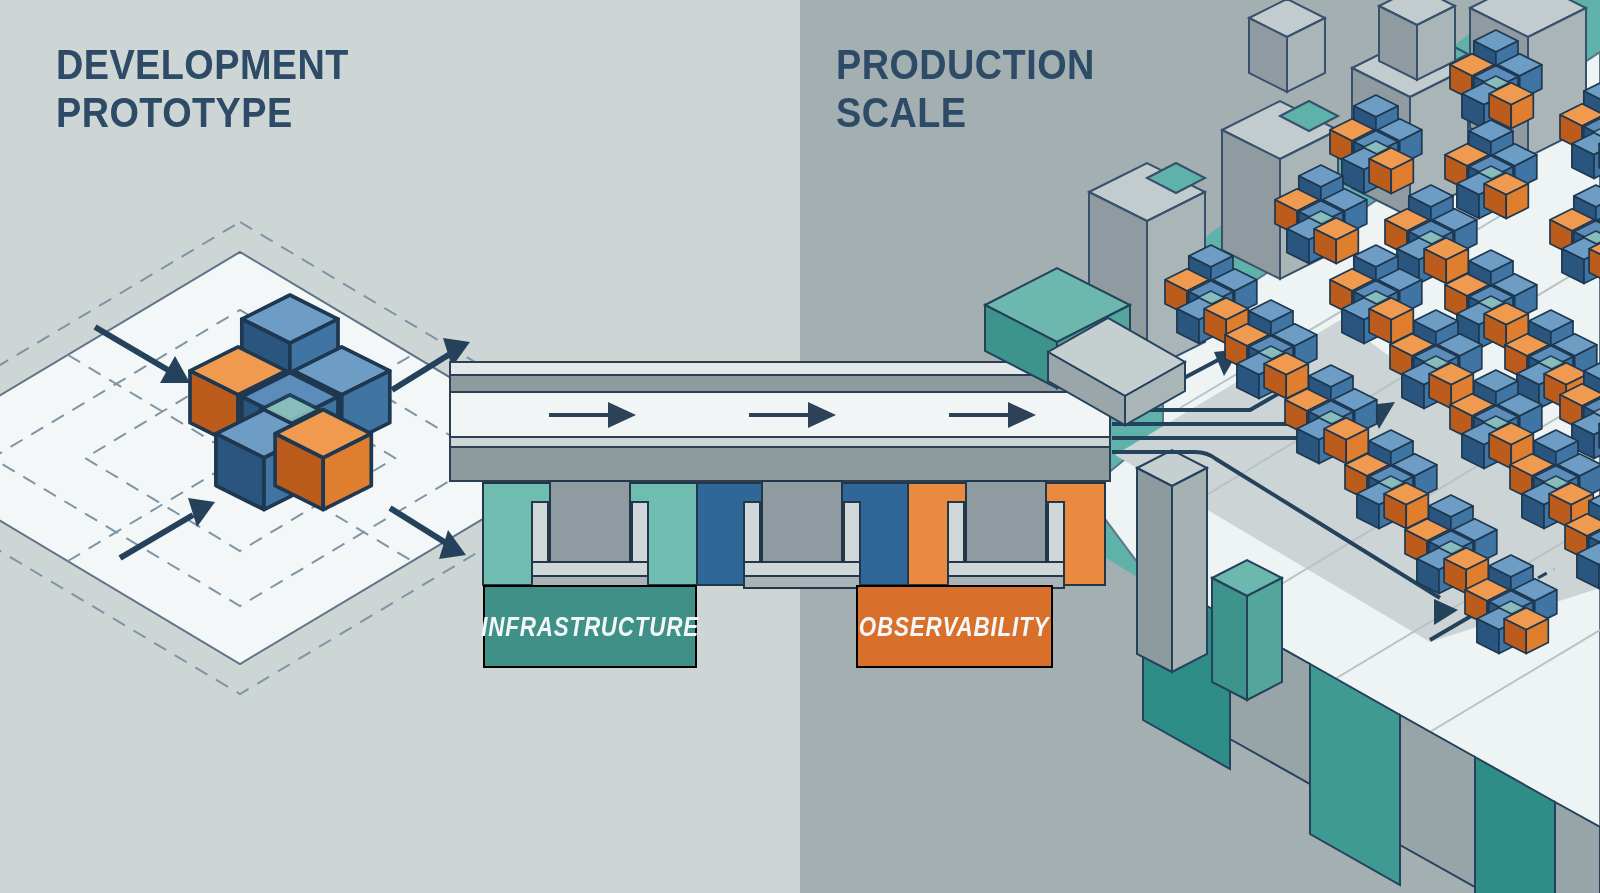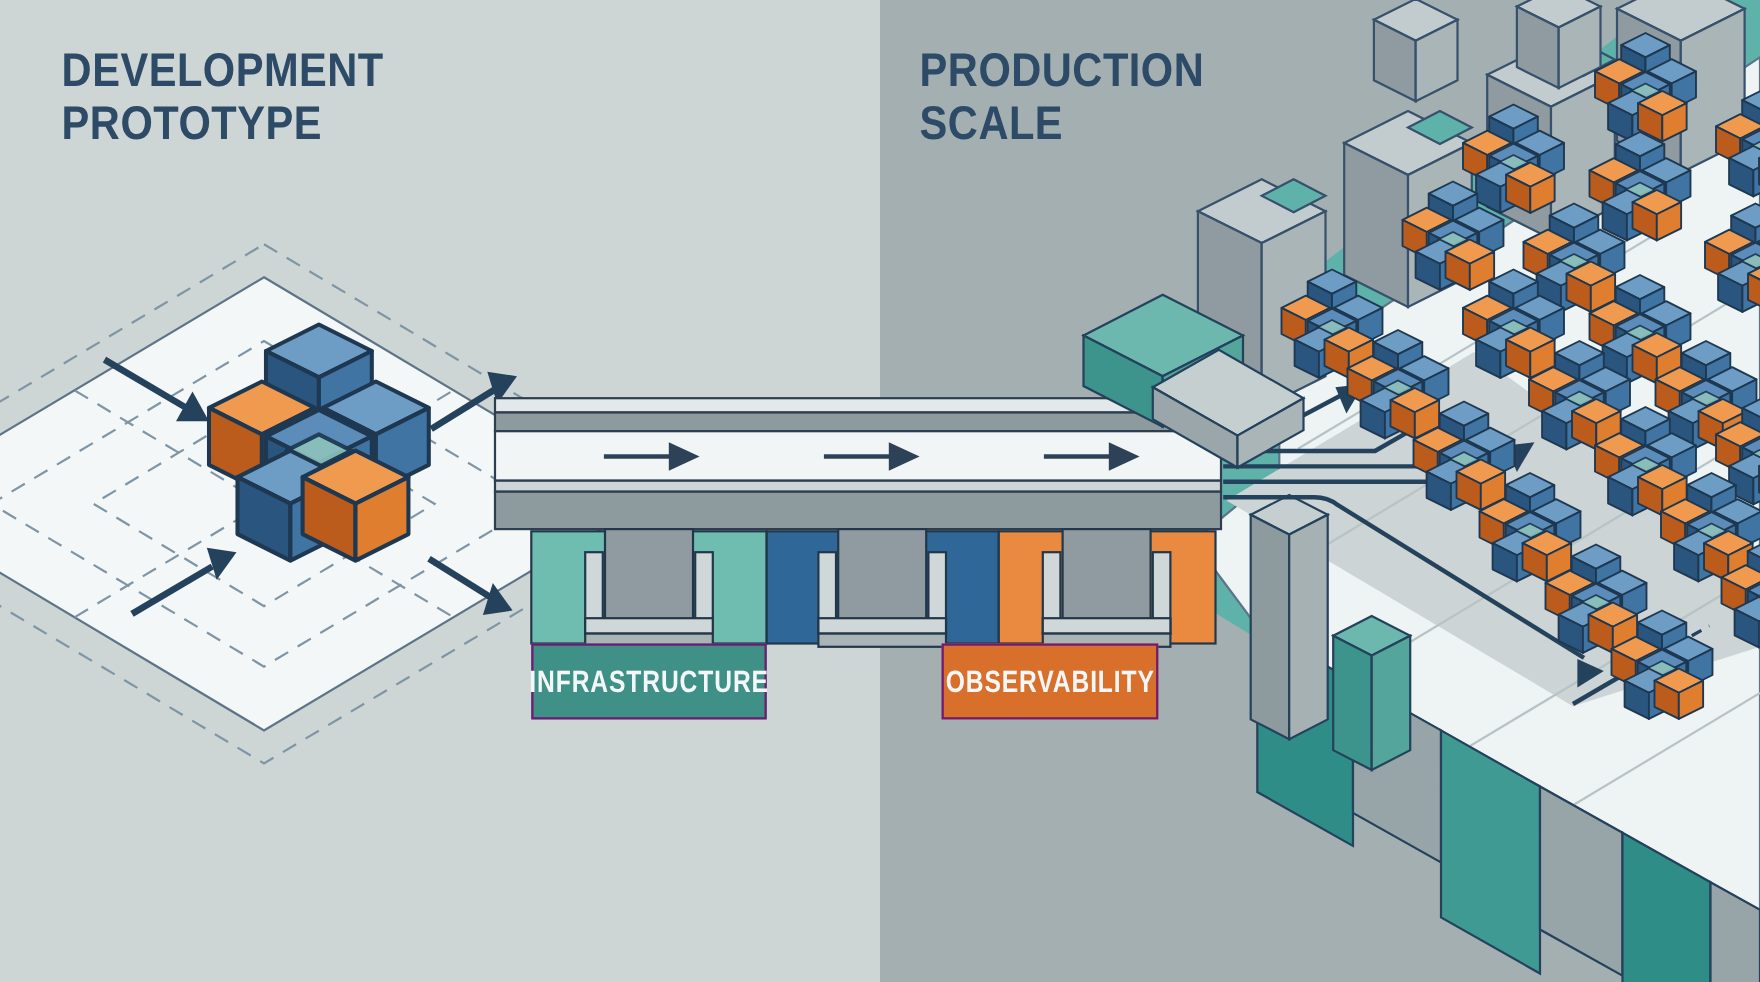--- a/index.html
+++ b/index.html
@@ -4,22 +4,22 @@
 <style>
   html,body{margin:0;padding:0;background:#ced5d5;}
   #stage{position:relative;width:1600px;height:893px;overflow:hidden;
          font-family:"Liberation Sans", sans-serif;}
   #art{position:absolute;left:0;top:0;}
   .title{position:absolute;font-weight:bold;font-size:43px;line-height:48px;
          color:#2d4b66;letter-spacing:0.5px;transform:scaleX(.88);
          transform-origin:left top;white-space:nowrap;}
   #title-dev{left:56px;top:40px;}
   #title-prod{left:836px;top:40px;}
-  .band{position:absolute;top:585px;height:69px;display:flex;align-items:center;
-        justify-content:center;box-sizing:border-box;border:2px solid #701a75;}
+  .band{position:absolute;top:585px;height:83px;display:flex;align-items:center;
+        justify-content:center;box-sizing:border-box;border:2px solid #000000;font-style:italic;}
   .band span{color:#f4f7f7;font-weight:bold;font-size:28px;letter-spacing:1px;
         transform:scaleX(.8);white-space:nowrap;}
   #band-infra{left:483px;width:214px;background:#3f9188;}
   #band-sec{left:697px;width:211px;background:#1e415f;}
   #band-obs{left:856px;width:197px;background:#d8702c;}
 </style>
 </head>
 <body>
 
 <div id="stage">

